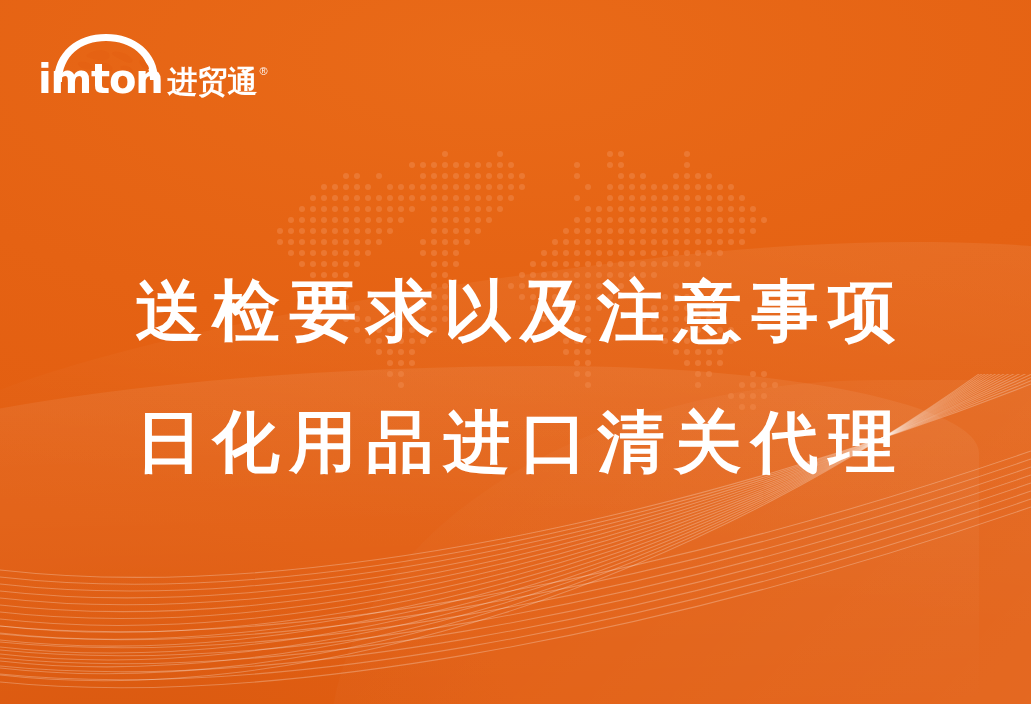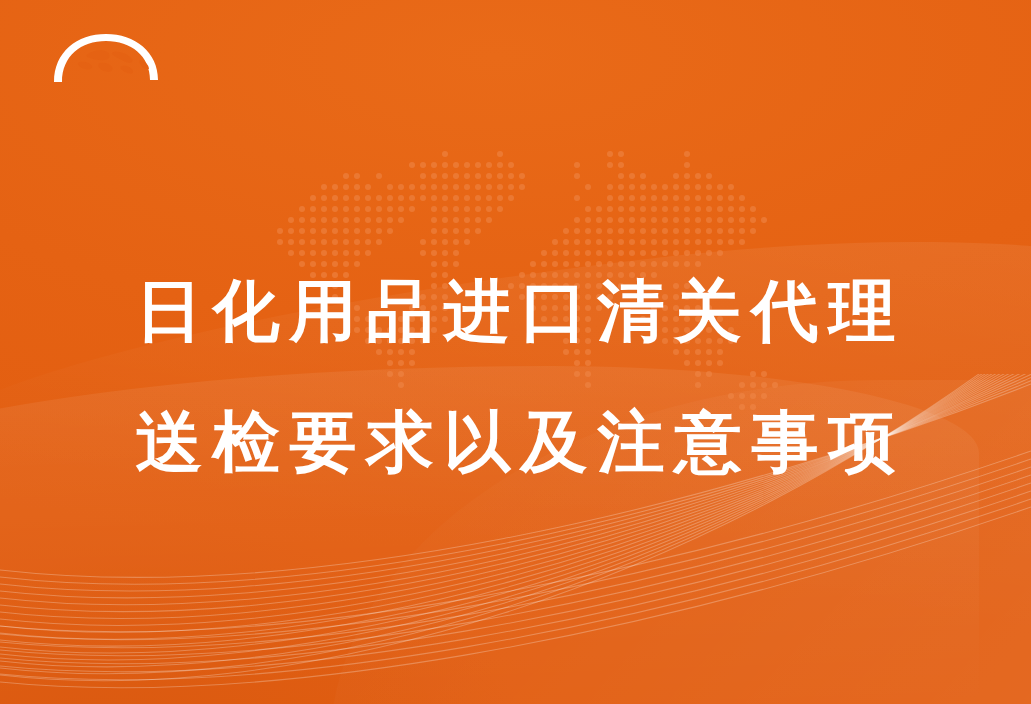--- a/index.html
+++ b/index.html
@@ -703,20 +703,25 @@
       <path d="M36,32 C41,31 46,33 48,36 C49,39 45,40 41,39
                C37,38 33,35 34,33 Z" fill="#e56213"></path>
       <path d="M56,33 C61,32 66,34 68,37 C70,41 65,43 60,41
                C55,39 52,35 56,33 Z" fill="#e56213"></path>
       <path d="M78,36 C83,35 88,38 89,41 C90,44 85,44 81,42
                C77,40 75,37 78,36 Z" fill="#e56213"></path>
       <path d="M96,30 C101,31 105,35 105,39 L99,38
                C97,35 94,32 96,30 Z" fill="#e56213"></path>
     </svg>
 
+    <div class="logo-wordmark">
+      <span class="logo-latin">imton</span>
+      <span class="logo-cjk">进贸通</span>
+      <span class="logo-reg">®</span>
+    </div>
   </div>
 
   <div class="headline">
+    <div class="headline-line">送检要求以及注意事项</div>
     <div class="headline-line">日化用品进口清关代理</div>
-    <div class="headline-line">送检要求以及注意事项</div>
   </div>
 
 </div>
 
 </body></html>

